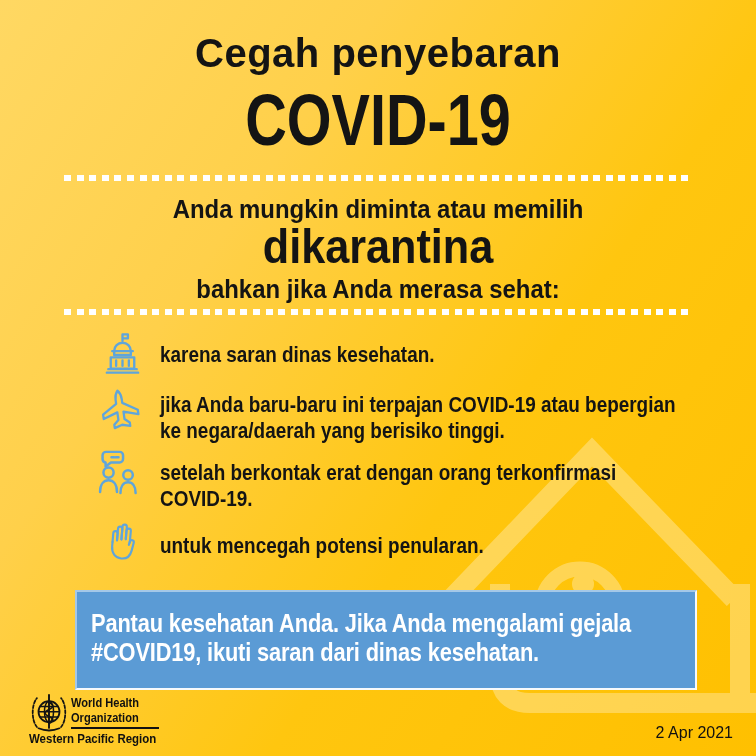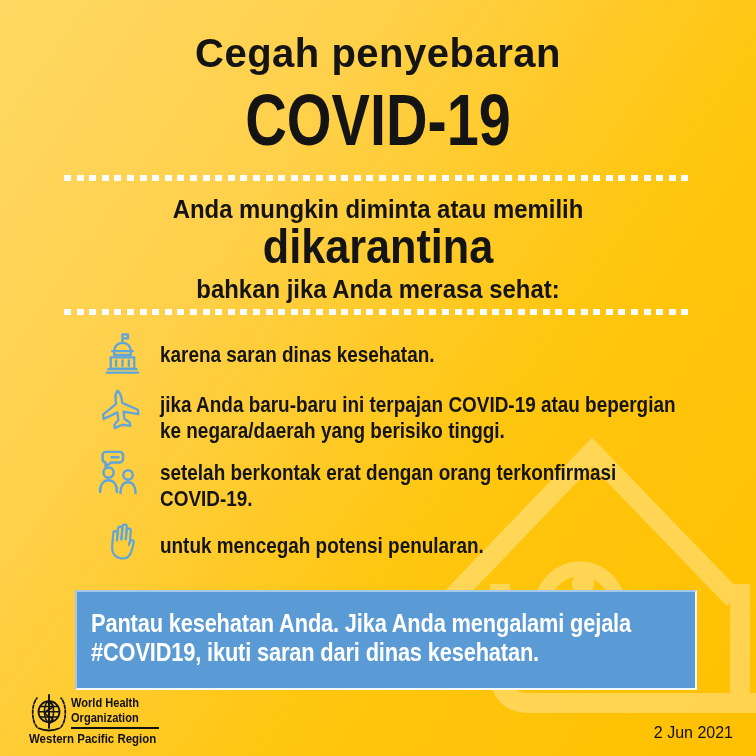--- a/index.html
+++ b/index.html
@@ -146,15 +146,15 @@
       <path d="M12 41.5 Q24 46.5 36 41.5"></path>
     </svg>
   </div>
   <div class="abs org">
     <div>World Health</div>
     <div>Organization</div>
   </div>
   <div class="abs rule"></div>
   <div class="abs region">Western Pacific Region</div>
 
-  <div class="abs date">2 Jun 2021</div>
+  <div class="abs date">2 Apr 2021</div>
 
 </div>
 
 </body></html>

